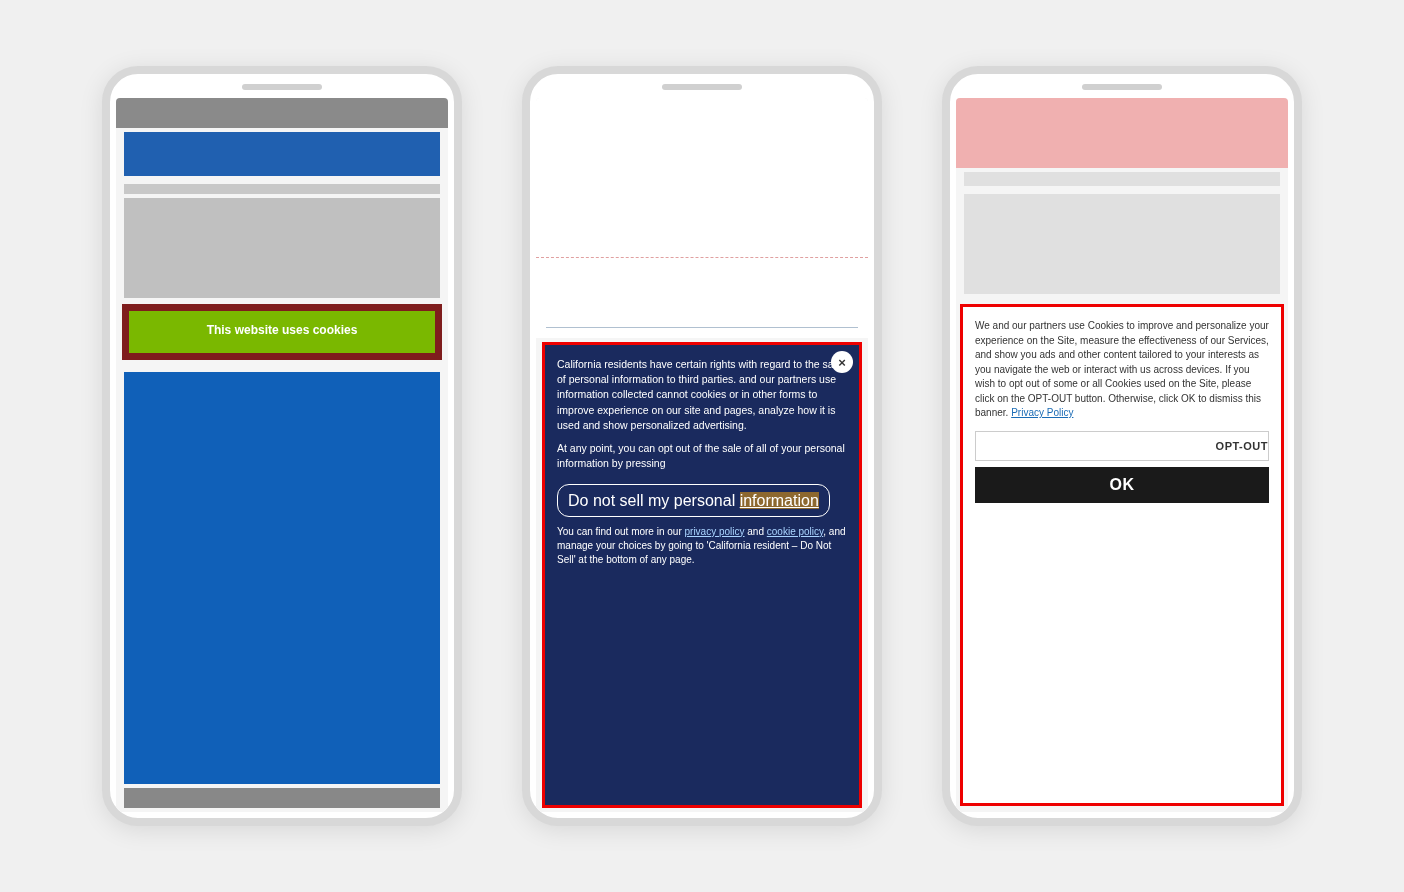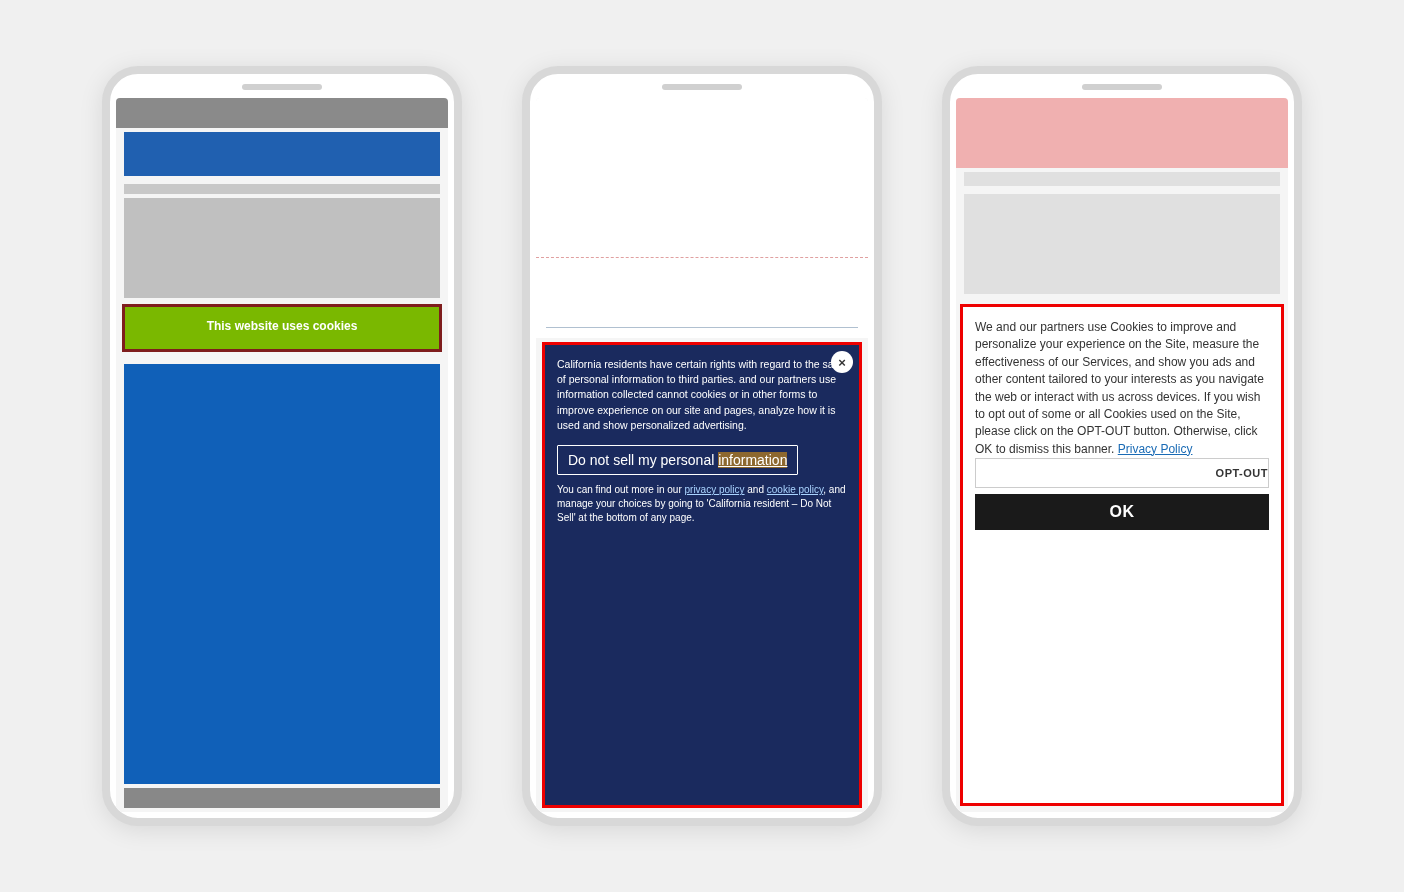--- a/index.html
+++ b/index.html
@@ -74,21 +74,21 @@
 
     .p1-block-gray3 {
       background: #c0c0c0;
       height: 100px;
       margin: 4px 8px 0 8px;
     }
 
     
     .cookie-banner-1 {
       background: #7ab800;
-      border: 3px solid #7f1d1d;
+      border: 7px solid #7f1d1d;
       margin: 6px 6px;
       padding: 12px 10px 10px 10px;
       text-align: center;
       flex-shrink: 0;
     }
 
     .cb1-title {
       font-size: 12px;
       font-weight: bold;
       color: #fff;
@@ -190,23 +190,23 @@
       line-height: 1;
     }
 
     .cb2-text {
       margin-bottom: 8px;
     }
 
     .cb2-opt-out-btn {
       display: inline-block;
       border: 1px solid #fff;
-      border-radius: 1px;
+      border-radius: 12px;
       padding: 4px 10px;
-      font-size: 14px;
+      font-size: 16px;
       color: #fff;
       margin: 4px 0 8px 0;
       cursor: pointer;
     }
 
     .cb2-opt-out-btn span.highlighted {
       text-decoration: underline;
       background-color: rgba(255,165,0,0.5);
     }
 
@@ -247,23 +247,24 @@
 
     .cookie-banner-3 {
       background: #fff;
       border: 3px solid #e00;
       margin: 6px 4px;
       padding: 12px 12px 10px 12px;
       flex: 1;
     }
 
     .cb3-text {
-      font-size: 12px;
+      font-size: 10px;
       color: #333;
       line-height: 1.45;
+      margin-bottom: 10px;
     }
 
     .cb3-link {
       color: #1a6bb5;
       text-decoration: underline;
     }
 
     .cb3-optout-btn {
       width: 100%;
       border: 1px solid #ccc;
@@ -321,20 +322,23 @@
       <div class="p2-line-section">
         <div class="p2-line"></div>
       </div>
 
       <div class="cookie-banner-2">
         <div class="cb2-close">×</div>
         <div class="cb2-text">
           <span>California residents have certain rights with regard to the sale of personal information to third parties.</span>
           <span>and our partners use information collected cannot cookies or in other forms to improve experience on our site and pages, analyze how it is used and show personalized advertising.</span>
         </div>
+        <div class="cb2-text">
+          <span>At any point, you can opt out of the sale of all of your personal information by pressing</span>
+        </div>
         <div class="cb2-opt-out-btn">
           Do not sell my personal <span class="highlighted">information</span>
         </div>
         <div class="cb2-bottom-text">
           You can find out more in our <span class="cb2-link">privacy policy</span> and <span class="cb2-link">cookie policy</span>, and manage your choices by going to 'California resident – Do Not Sell' at the bottom of any page.
         </div>
       </div>
     </div>
   </div>
 </div>

